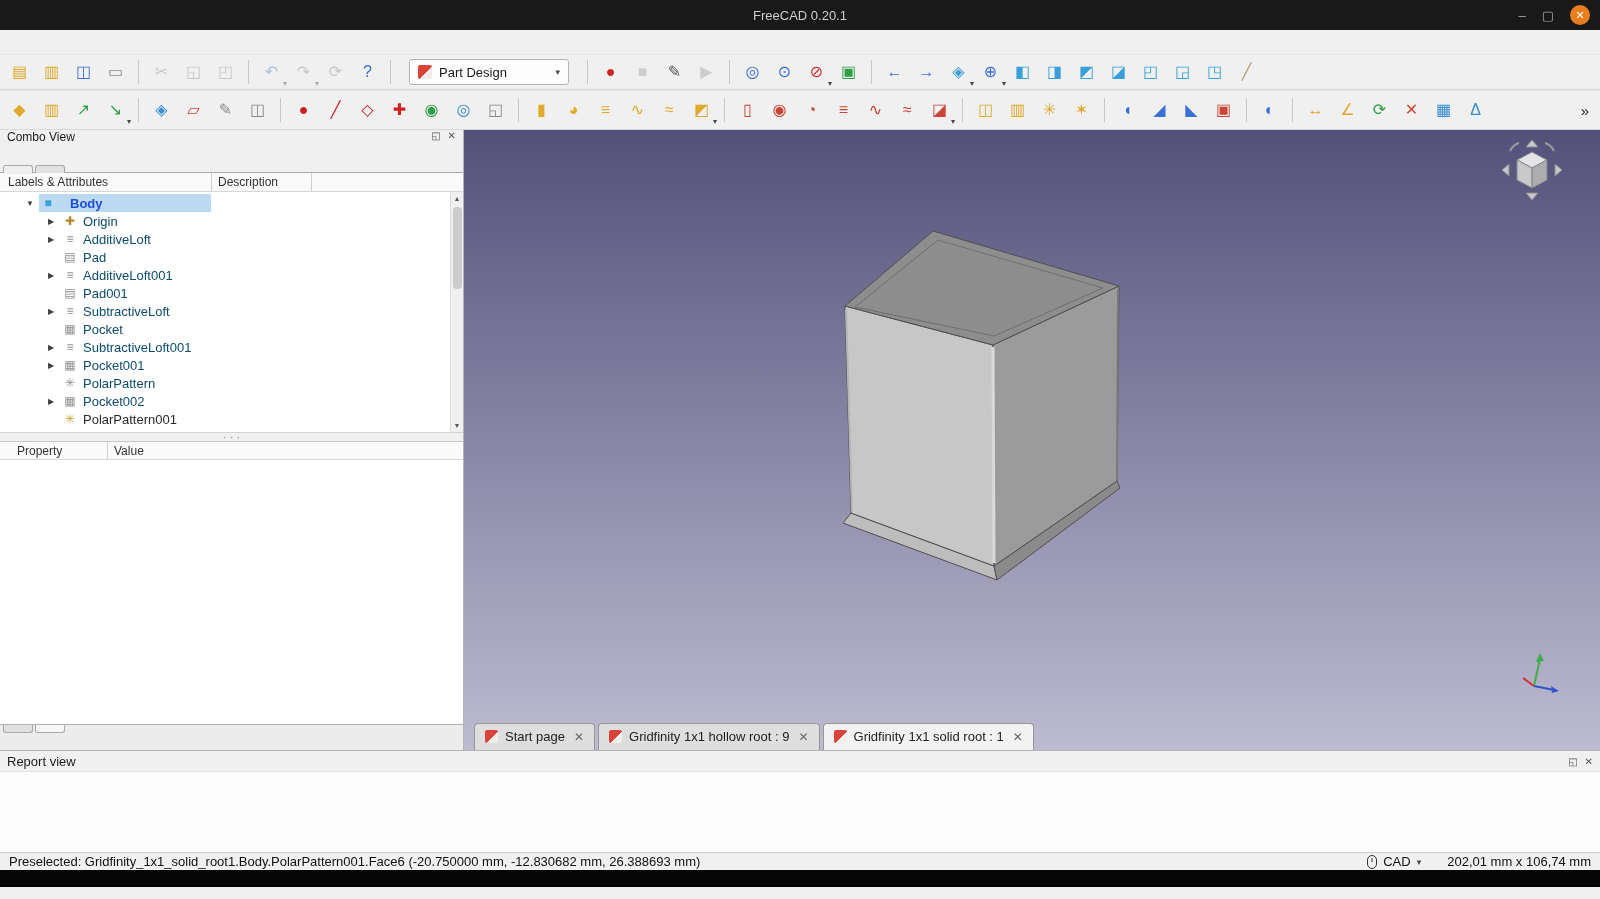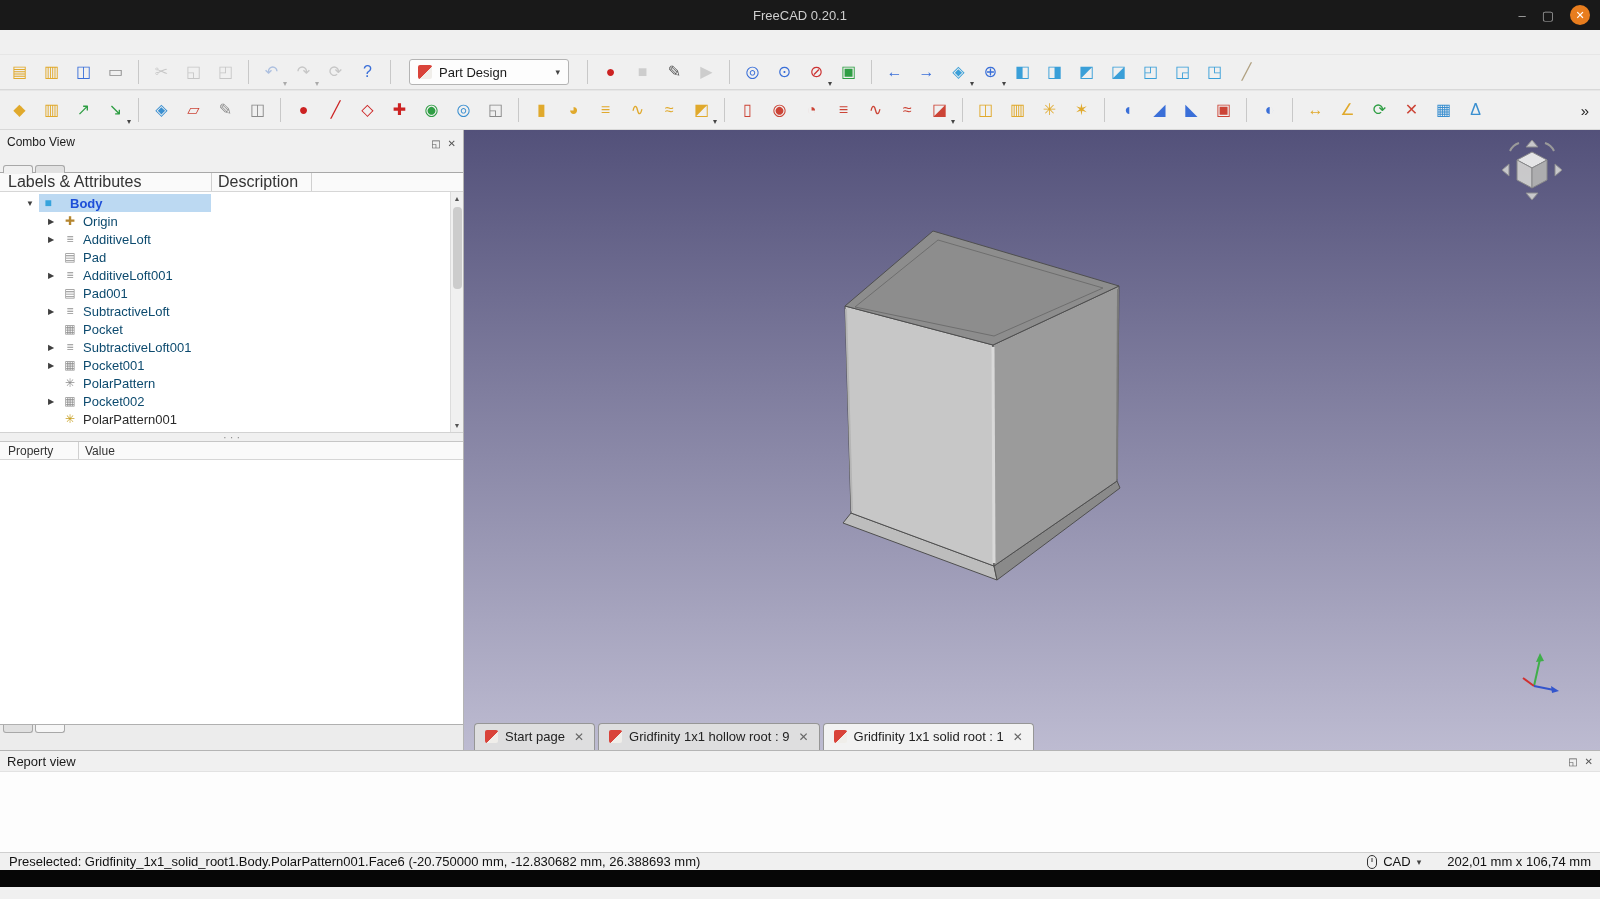--- a/index.html
+++ b/index.html
@@ -28,28 +28,28 @@
   .wb-select { height:26px; background:#fdfdfd; border:1px solid #b4b4b4; border-radius:3px; display:flex; align-items:center; gap:7px; padding:0 8px; margin:0 10px; min-width:160px; }
   .wb-icon { width:14px; height:14px; border-radius:2px; background:linear-gradient(135deg,#d9433a 55%, #f0eeea 55%); flex:0 0 auto; }
   .wb-select .caret { margin-left:auto; font-size:9px; color:#444; }
   .tb-overflow { margin-left:auto; color:#222; font-size:15px; padding-right:6px; }
 
   
   .main { display:flex; height:620px; }
 
   
   .combo { width:464px; background:#f0f0f0; border-right:1px solid #b4b4b4; display:flex; flex-direction:column; flex:0 0 auto; }
-  .panel-header { height:19px; display:flex; align-items:flex-end; padding:0 7px; font-size:12px; }
+  .panel-header { height:19px; display:flex; align-items:flex-start; padding:0 7px; font-size:12px; }
   .ph-icons { margin-left:auto; display:flex; gap:7px; color:#555; font-size:10px; }
   .tab-row { display:flex; align-items:flex-end; height:24px; padding-left:3px; position:relative; }
   .tab-row::after { content:""; position:absolute; left:0; right:0; bottom:0; border-bottom:1px solid #a8a8a8; }
   .tab { padding:3px 14px 4px; border:1px solid #a8a8a8; border-bottom:none; background:#e1e1e1; border-radius:3px 3px 0 0; margin-right:2px; position:relative; z-index:1; color:#333; }
   .tab.active { background:#f0f0f0; box-shadow:0 1px 0 #f0f0f0; color:#000; }
 
-  .tree-header { height:19px; background:#fafafa; border-bottom:1px solid #d6d6d6; display:flex; align-items:center; font-size:16px; color:#333; }
+  .tree-header { height:19px; background:#fafafa; border-bottom:1px solid #d6d6d6; display:flex; align-items:center; font-size:12px; color:#333; }
   .th-col1 { width:212px; height:100%; display:flex; align-items:center; padding-left:8px; border-right:1px solid #d0d0d0; }
   .th-col2 { width:100px; height:100%; display:flex; align-items:center; padding-left:6px; border-right:1px solid #d0d0d0; }
 
   .tree { background:#fff; height:240px; position:relative; overflow:hidden; padding-top:2px; }
   .tree-row { height:18px; display:flex; align-items:center; padding-left:26px; }
   .tree-row.indent { padding-left:48px; }
   .twisty { flex:0 0 13px; font-size:8px; color:#3f3f3f; }
   .row-inner { display:flex; align-items:center; gap:6px; height:100%; padding:0 5px 0 2px; }
   .tree-row.selected .row-inner { background:#bcd9f2; min-width:172px; }
   .node-icon { width:14px; text-align:center; font-size:12px; line-height:1; }
@@ -59,21 +59,21 @@
 
   .scrollbar { position:absolute; top:0; right:0; bottom:0; width:13px; background:#f0f0f0; border-left:1px solid #dcdcdc; display:flex; flex-direction:column; align-items:center; }
   .sb-btn { width:100%; height:13px; display:flex; align-items:center; justify-content:center; font-size:7px; color:#555; }
   .sb-thumb { width:9px; height:82px; background:#cccccc; border-radius:4px; margin-top:2px; }
   .sb-down { margin-top:auto; }
 
   .splitter { height:9px; background:#f0f0f0; border-top:1px solid #d2d2d2; display:flex; align-items:center; justify-content:center; color:#8a8a8a; }
   .splitter::before { content:"· · ·"; font-size:11px; line-height:0; }
 
   .prop-header { height:19px; background:#fafafa; border-top:1px solid #c6c6c6; border-bottom:1px solid #d6d6d6; display:flex; align-items:center; font-size:12px; color:#333; }
-  .pr-col1 { width:79px; height:100%; display:flex; align-items:center; padding-left:8px; border-right:1px solid #d0d0d0; }
+  .pr-col1 { width:108px; height:100%; display:flex; align-items:center; padding-left:17px; border-right:1px solid #d0d0d0; }
   .pr-col2 { padding-left:6px; }
   .prop-body { flex:1; background:#fff; }
 
   .bottom-tabs { height:26px; background:#ececec; border-top:1px solid #b0b0b0; display:flex; align-items:flex-start; padding-left:3px; }
   .btab { padding:3px 14px 4px; border:1px solid #a8a8a8; border-top:none; background:#e0e0e0; border-radius:0 0 3px 3px; margin-right:2px; color:#333; }
   .btab.active { background:#f6f6f6; color:#000; }
 
   
   .viewport { flex:1; position:relative; overflow:hidden; background:#53517a; }
   svg.model { position:absolute; inset:0; width:100%; height:100%; }

